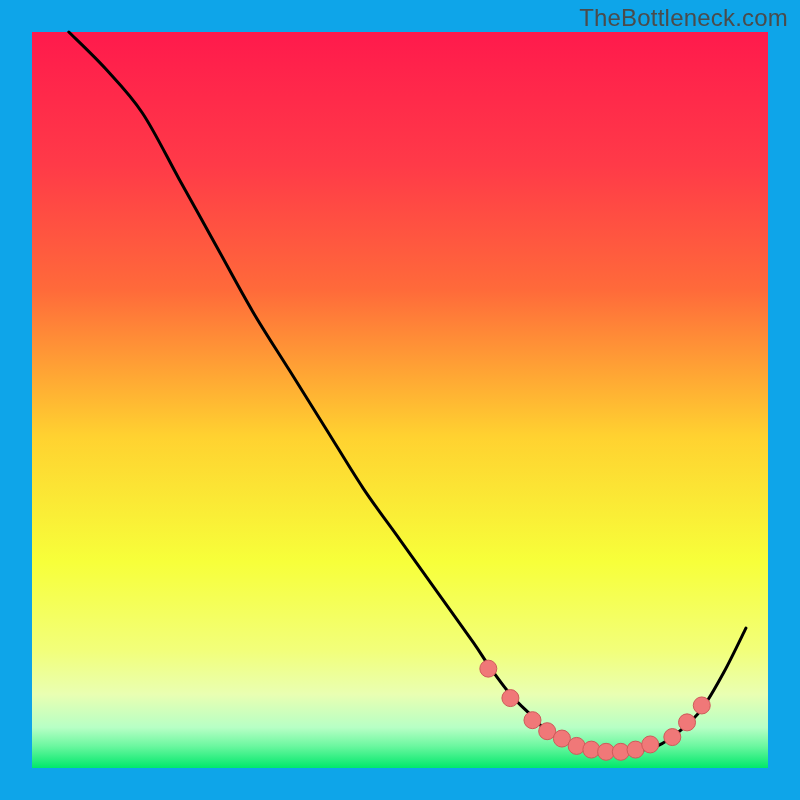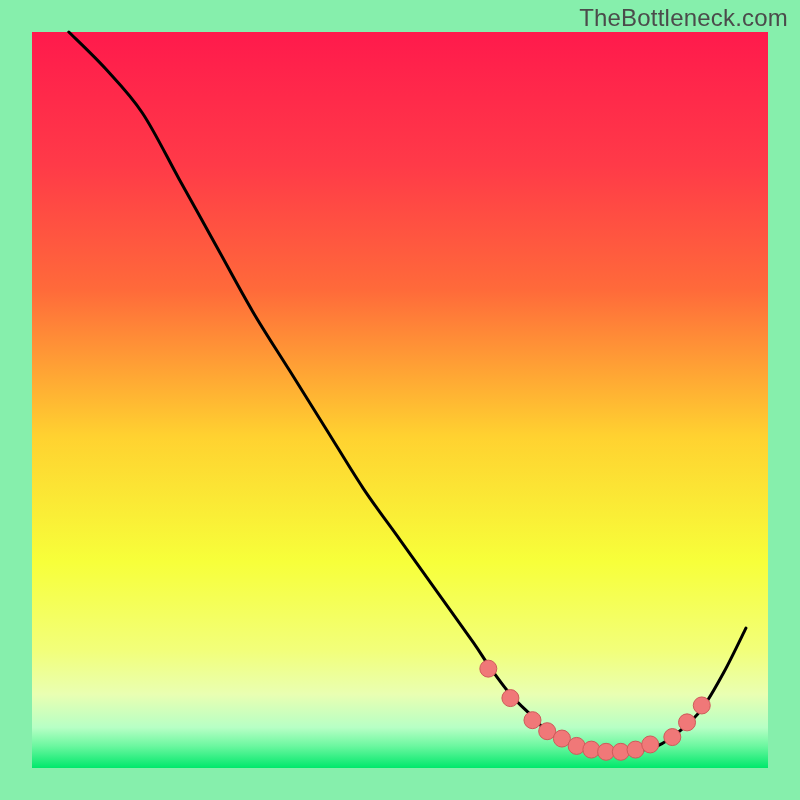--- a/index.html
+++ b/index.html
@@ -8,21 +8,21 @@
     width: 800px;
     height: 800px;
     background: #000000;
     overflow: hidden;
     font-family: Arial, Helvetica, sans-serif;
   }
   .stage {
     position: relative;
     width: 800px;
     height: 800px;
-    background: #86efac;
+    background: #0ea5e9;
   }
   .watermark {
     position: absolute;
     top: 4px;
     right: 12px;
     font-size: 24px;
     font-weight: 500;
     color: #4b4b4b;
     z-index: 10;
     letter-spacing: 0.2px;

